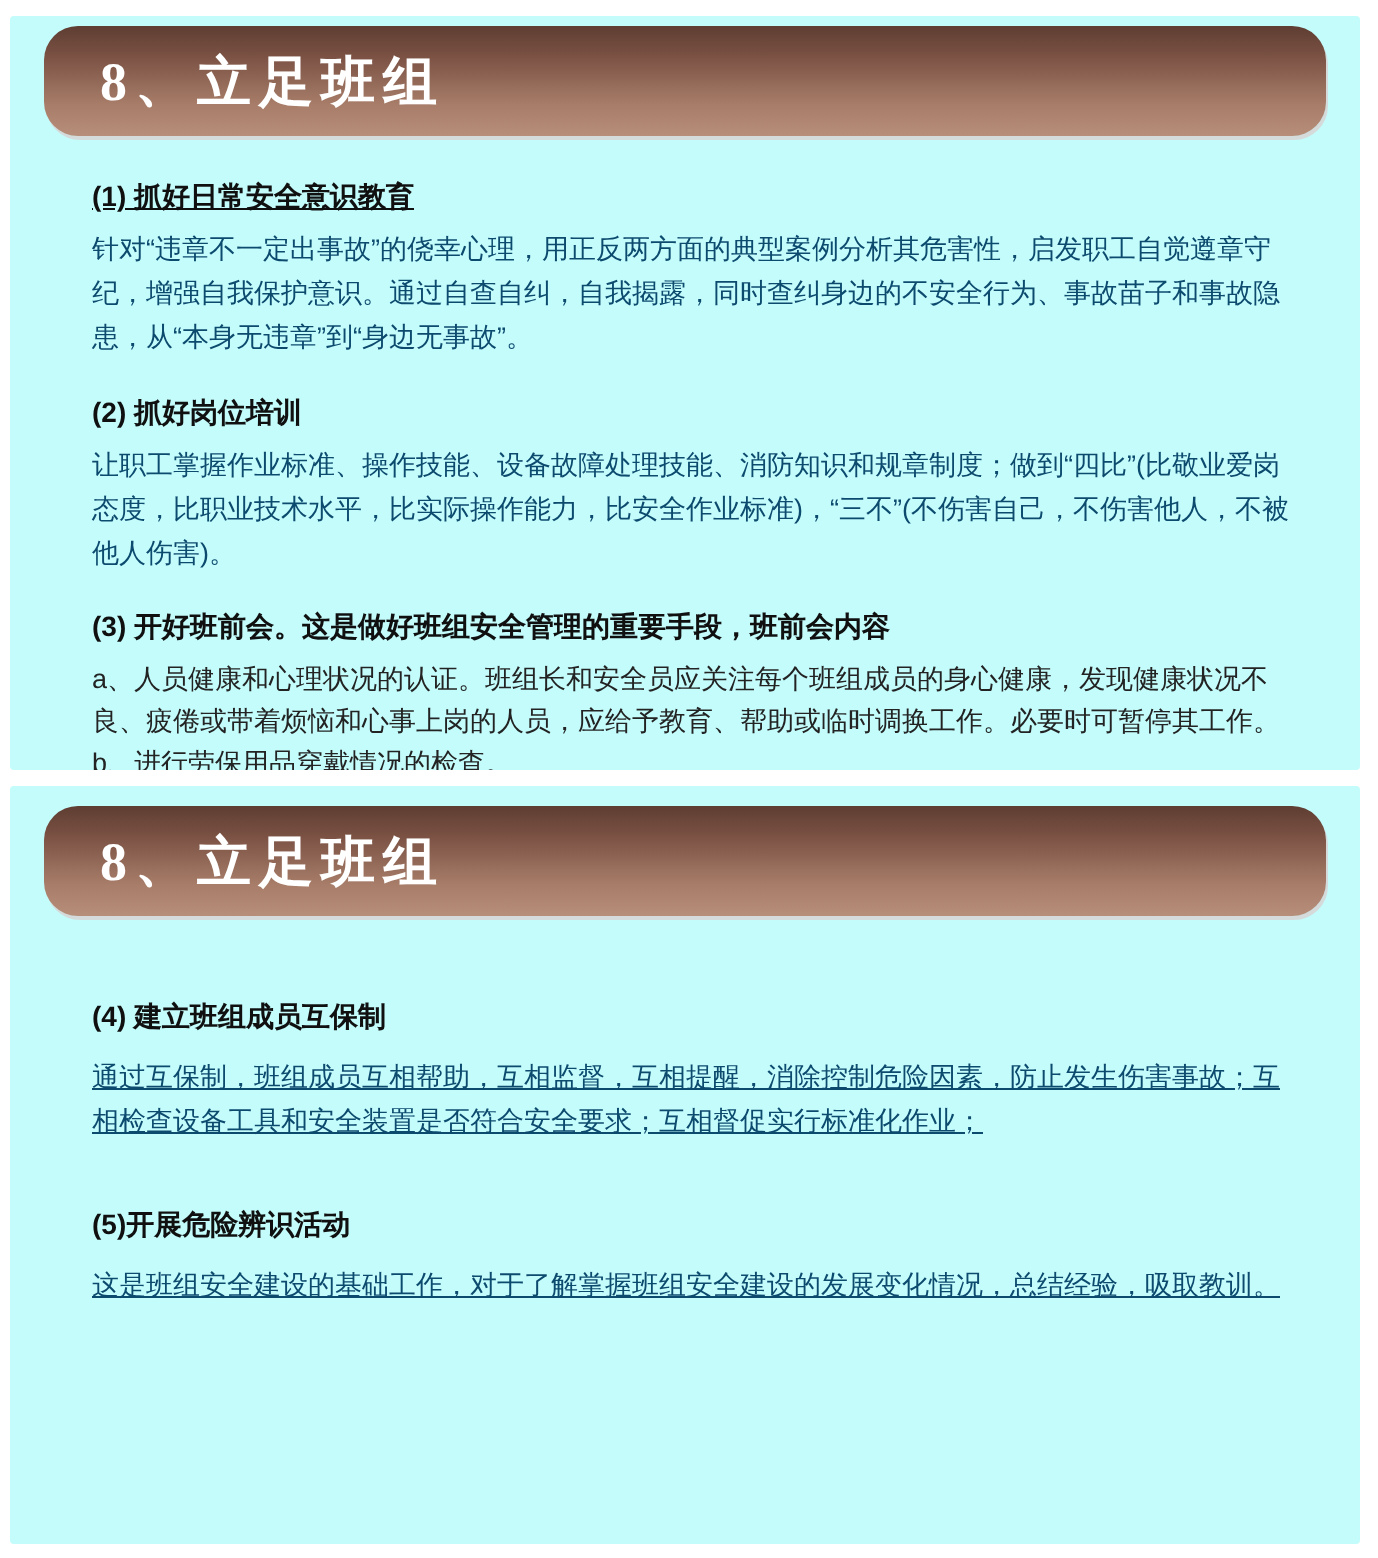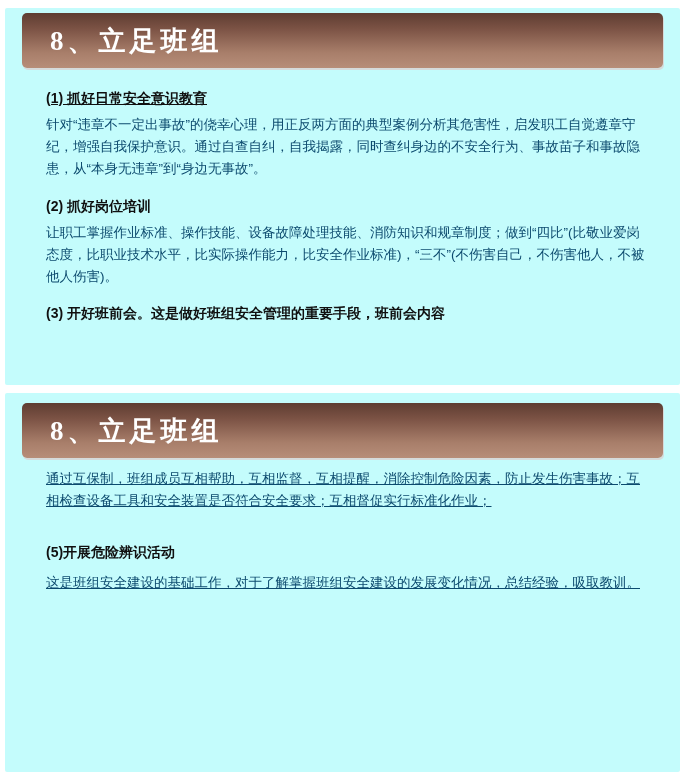--- a/index.html
+++ b/index.html
@@ -14,21 +14,21 @@
     background: #c4fcfc;
     border-radius: 2px;
     overflow: hidden;
     width: 675px;
   }
   .panel-top { height: 377px; margin-bottom: 8px; }
   .panel-bottom { height: 379px; }
   .title-bar {
     height: 55px;
     margin: 0 17px;
-    border-radius: 5px;
+    border-radius: 17px;
     background: linear-gradient(180deg, #5e3d32 0%, #7b5244 28%, #a87e6a 72%, #b78e79 100%);
     box-shadow: 1px 2px 0 rgba(215,215,215,0.9);
     display: flex;
     align-items: center;
   }
   .panel-top .title-bar { margin-top: 5px; }
   .panel-bottom .title-bar { margin-top: 10px; }
   .slide-title {
     color: #ffffff;
     font-family: "Liberation Serif", serif;
@@ -79,28 +79,34 @@
       <span class="slide-title">8、立足班组</span>
     </div>
     <div class="content">
       <h3 class="sec-heading sec-1">(1) 抓好日常安全意识教育</h3>
       <p class="para">针对“违章不一定出事故”的侥幸心理，用正反两方面的典型案例分析其危害性，启发职工自觉遵章守纪，增强自我保护意识。通过自查自纠，自我揭露，同时查纠身边的不安全行为、事故苗子和事故隐患，从“本身无违章”到“身边无事故”。</p>
 
       <h3 class="sec-heading sec-2">(2) 抓好岗位培训</h3>
       <p class="para">让职工掌握作业标准、操作技能、设备故障处理技能、消防知识和规章制度；做到“四比”(比敬业爱岗态度，比职业技术水平，比实际操作能力，比安全作业标准)，“三不”(不伤害自己，不伤害他人，不被他人伤害)。</p>
 
       <h3 class="sec-heading sec-3">(3) 开好班前会。这是做好班组安全管理的重要手段，班前会内容</h3>
+      <div class="list">
+        <p class="list-line">a、人员健康和心理状况的认证。班组长和安全员应关注每个班组成员的身心健康，发现健康状况不良、疲倦或带着烦恼和心事上岗的人员，应给予教育、帮助或临时调换工作。必要时可暂停其工作。</p>
+        <p class="list-line">b、进行劳保用品穿戴情况的检查。</p>
+
+      </div>
     </div>
   </section>
 
   <section class="panel panel-bottom">
     <div class="title-bar">
       <span class="slide-title">8、立足班组</span>
     </div>
     <div class="content">
+      <h3 class="sec-heading sec-1">(4) 建立班组成员互保制</h3>
       <p class="para">通过互保制，班组成员互相帮助，互相监督，互相提醒，消除控制危险因素，防止发生伤害事故；互相检查设备工具和安全装置是否符合安全要求；互相督促实行标准化作业；</p>
 
       <h3 class="sec-heading sec-2">(5)开展危险辨识活动</h3>
 
       <p class="para">这是班组安全建设的基础工作，对于了解掌握班组安全建设的发展变化情况，总结经验，吸取教训。</p>
     </div>
   </section>
 
 </div>
 

